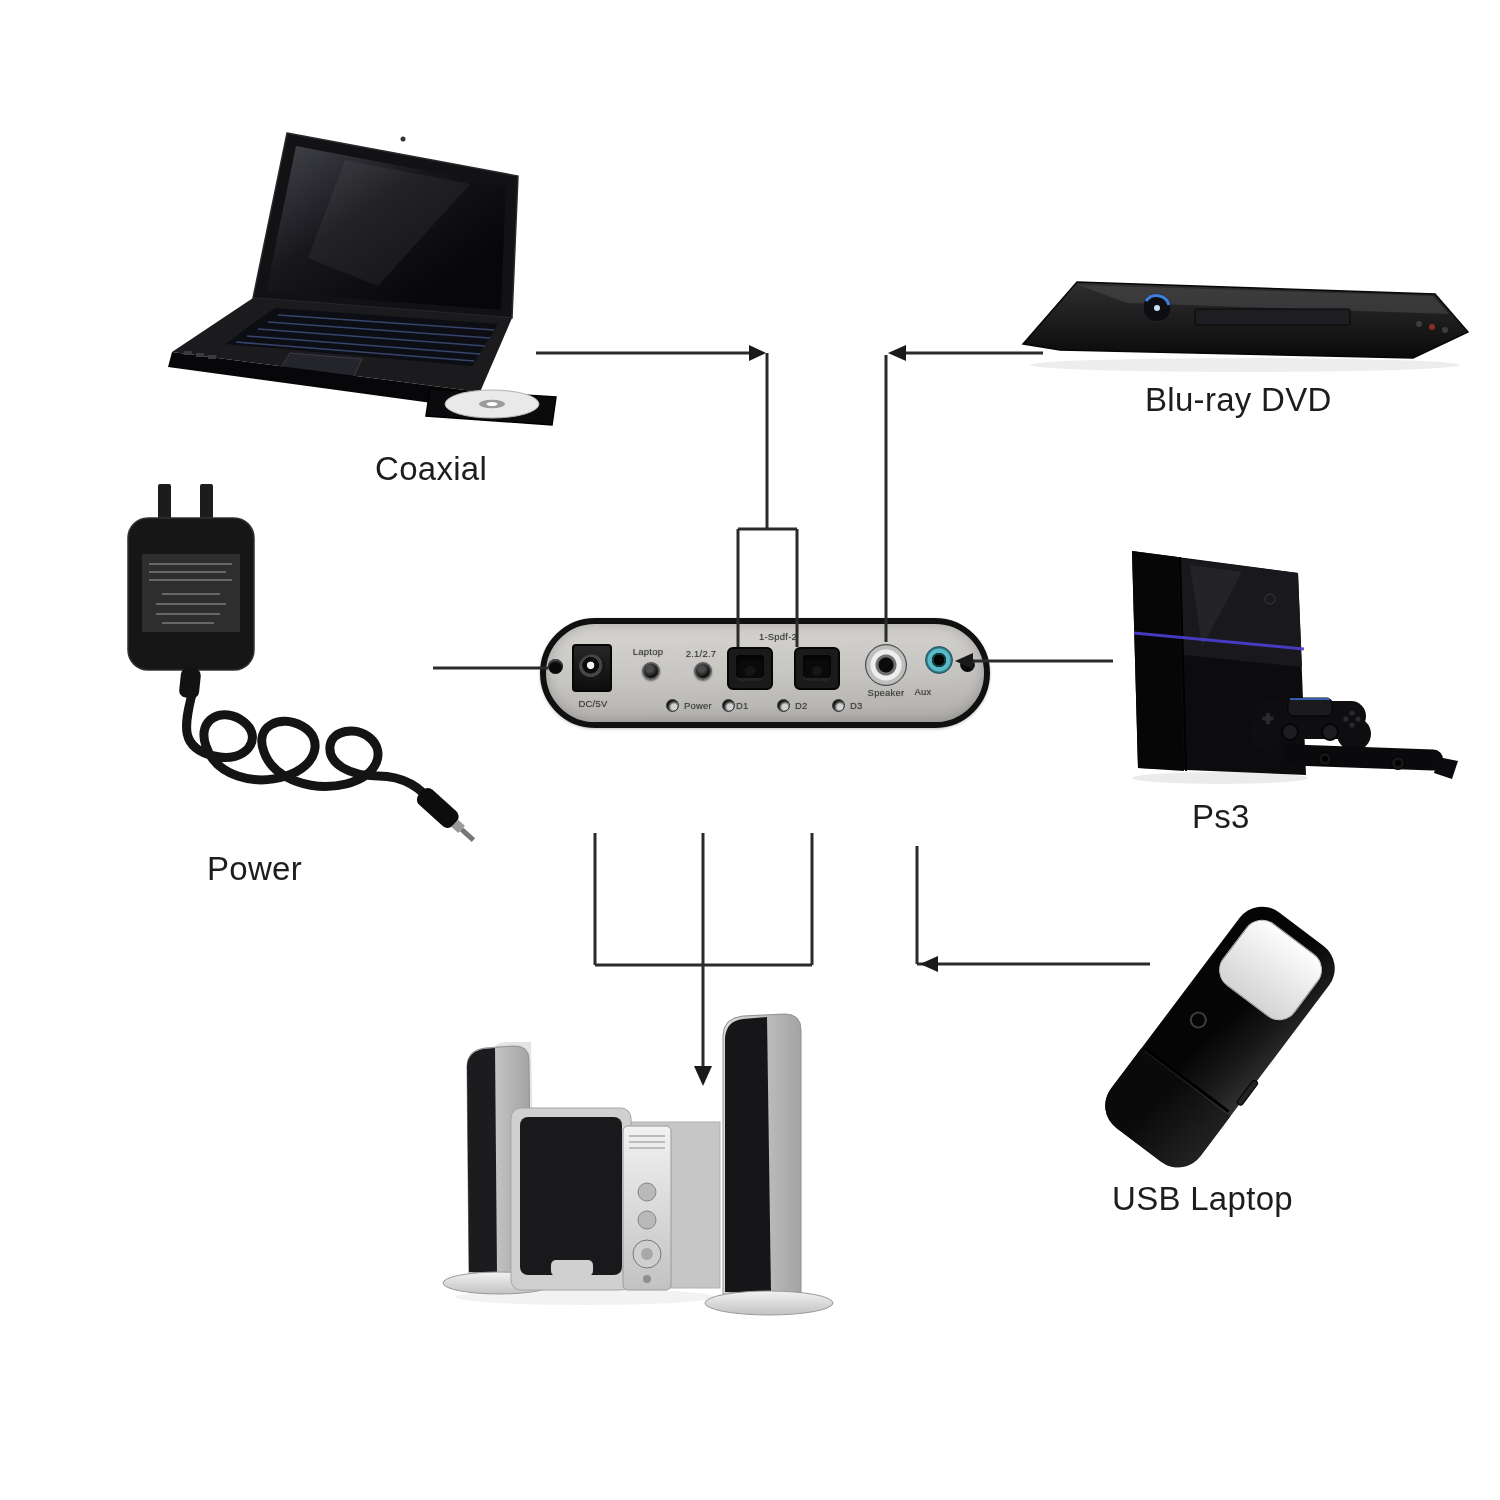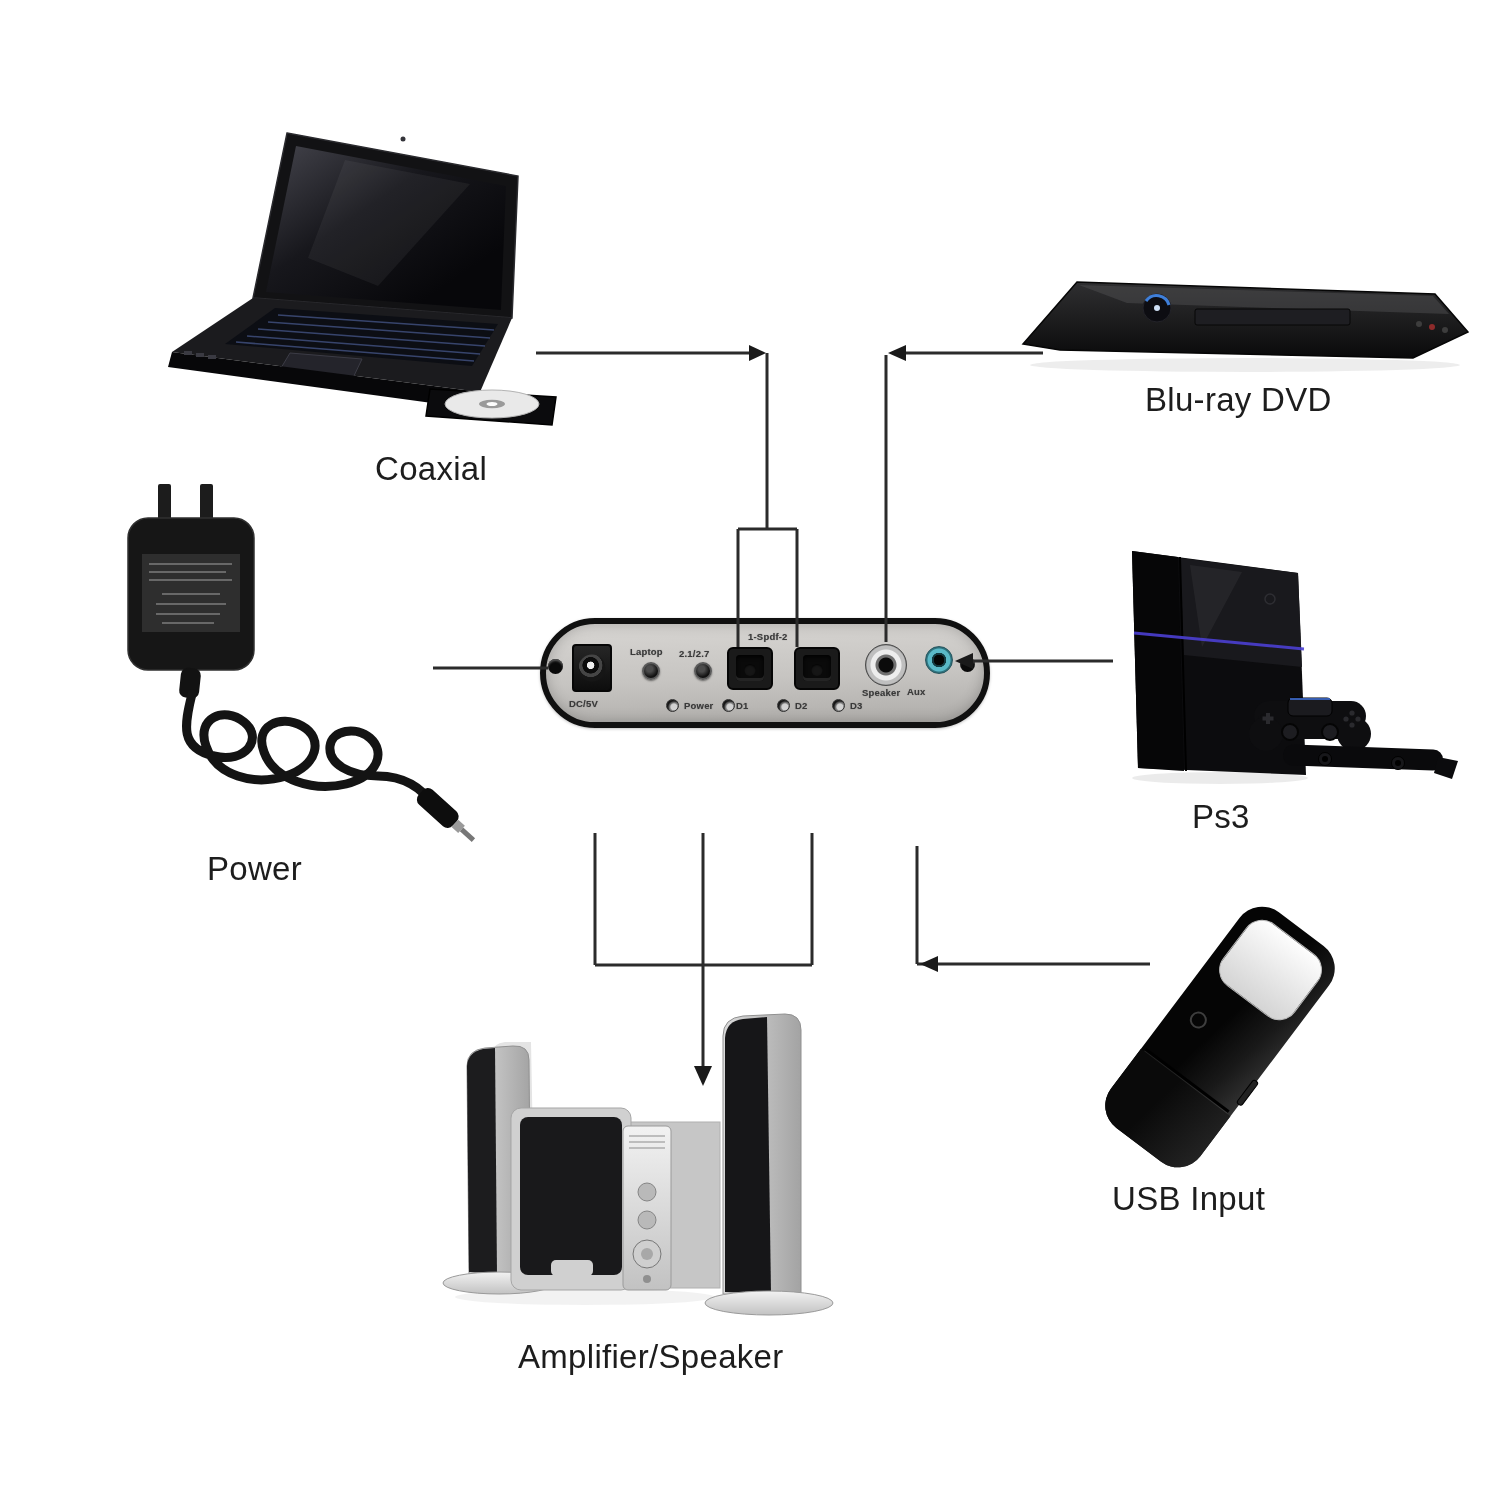--- a/index.html
+++ b/index.html
@@ -5,21 +5,21 @@
   html,body{margin:0;padding:0;background:#fff;}
   .canvas{position:relative;width:1500px;height:1500px;background:#ffffff;overflow:hidden;
           font-family:"Liberation Sans",sans-serif;}
   .dev{position:absolute;}
   .big-label{position:absolute;font-size:33px;color:#1d1d1d;letter-spacing:.3px;}
   
   .panel{position:absolute;border:6px solid #101010;box-sizing:border-box;
          background:linear-gradient(178deg,#d8d6d3 0%,#c6c4c1 55%,#aeaca9 100%);
          box-shadow:inset 0 0 14px rgba(0,0,0,.22), 0 1px 3px rgba(0,0,0,.25);}
   .panel *{position:absolute;box-sizing:border-box;}
-  .plabel{font-size:9.5px;font-weight:bold;color:#3a3a3a;
+  .plabel{font-size:9.5px;font-weight:normal;color:#3a3a3a;text-align:center;
           letter-spacing:.2px;text-shadow:0 0 1px rgba(70,70,70,.55);white-space:nowrap;}
   .hole{width:15px;height:15px;border-radius:50%;background:#0a0a0a;box-shadow:inset 0 2px 2px #555;}
   .dc{width:40px;height:48px;background:linear-gradient(#262626,#0d0d0d);
       border:2px solid #060606;border-radius:4px;}
   .dc-inner{left:50%;top:50%;transform:translate(-50%,-50%);width:27px;height:27px;border-radius:50%;
       background:radial-gradient(circle at 45% 40%, #f0f0f0 0 3.5px, #0c0c0c 4px 8px, #454545 8.5px 11.5px, #161616 12px);}
   .btn{width:18px;height:18px;border-radius:50%;border:2px solid #5a5a5a;
       background:radial-gradient(circle at 40% 35%, #4c4c4c 0 3px, #121212 65%);
       box-shadow:0 1px 2px rgba(0,0,0,.5);}
   .opt{width:46px;height:43px;background:#1a1a1a;border:2px solid #050505;border-radius:6px;}
@@ -195,21 +195,21 @@
   </svg>
   <div class="big-label" style="left:1192px;top:798px">Ps3</div>
 
   <div class="usb-stick">
     <div class="usb-stripe"></div>
     <div class="usb-hole"></div>
     <div class="usb-seam"></div>
     <div class="usb-cap"></div>
     <div class="usb-btn"></div>
   </div>
-  <div class="big-label" style="left:1112px;top:1180px">USB Input</div>
+  <div class="big-label" style="left:1112px;top:1180px">USB Laptop</div>
 
   <svg class="dev" style="left:425px;top:1002px" width="445" height="335" viewBox="0 0 445 335">
     <defs>
       <linearGradient id="silv" x1="0" y1="0" x2="1" y2="0">
         <stop offset="0" stop-color="#dcdcdc"></stop>
           <stop offset="1" stop-color="#a3a3a3"></stop>
       </linearGradient>
       <linearGradient id="silv2" x1="0" y1="0" x2="0" y2="1">
         <stop offset="0" stop-color="#f2f2f2"></stop>
           <stop offset="1" stop-color="#c2c2c2"></stop>
@@ -240,21 +240,20 @@
       <circle cx="222" cy="252" r="14" fill="#cfcfcf" stroke="#777"></circle>
       <circle cx="222" cy="252" r="6" fill="#a8a8a8"></circle>
       <circle cx="222" cy="277" r="4" fill="#8f8f8f"></circle>
     </g>
     <g>
       <path d="M298,34 Q298,16 318,14 L360,12 Q376,12 376,28 L376,298 L298,292 Z" fill="url(#silv)" stroke="#909090"></path>
       <path d="M300,36 Q301,19 318,17 L342,15 L346,292 L300,290 Z" fill="#161618"></path>
       <ellipse cx="344" cy="301" rx="64" ry="12" fill="url(#silv2)" stroke="#9a9a9a"></ellipse>
     </g>
   </svg>
-  <div class="big-label" style="left:518px;top:1338px">Amplifier/Speaker</div>
 
   <div class="panel" style="left:540px;top:618px;width:450px;height:110px;border-radius:55px">
     <div class="hole" style="left:2px;top:35px"></div>
     <div class="dc" style="left:26px;top:20px">
       <div class="dc-inner"></div>
     </div>
     <div class="plabel" style="left:23px;top:74px;width:48px">DC/5V</div>
     <div class="plabel" style="left:84px;top:22px;width:36px">Laptop</div>
     <div class="btn" style="left:96px;top:38px"></div>
     <div class="plabel" style="left:133px;top:24px;width:44px">2.1/2.7</div>

